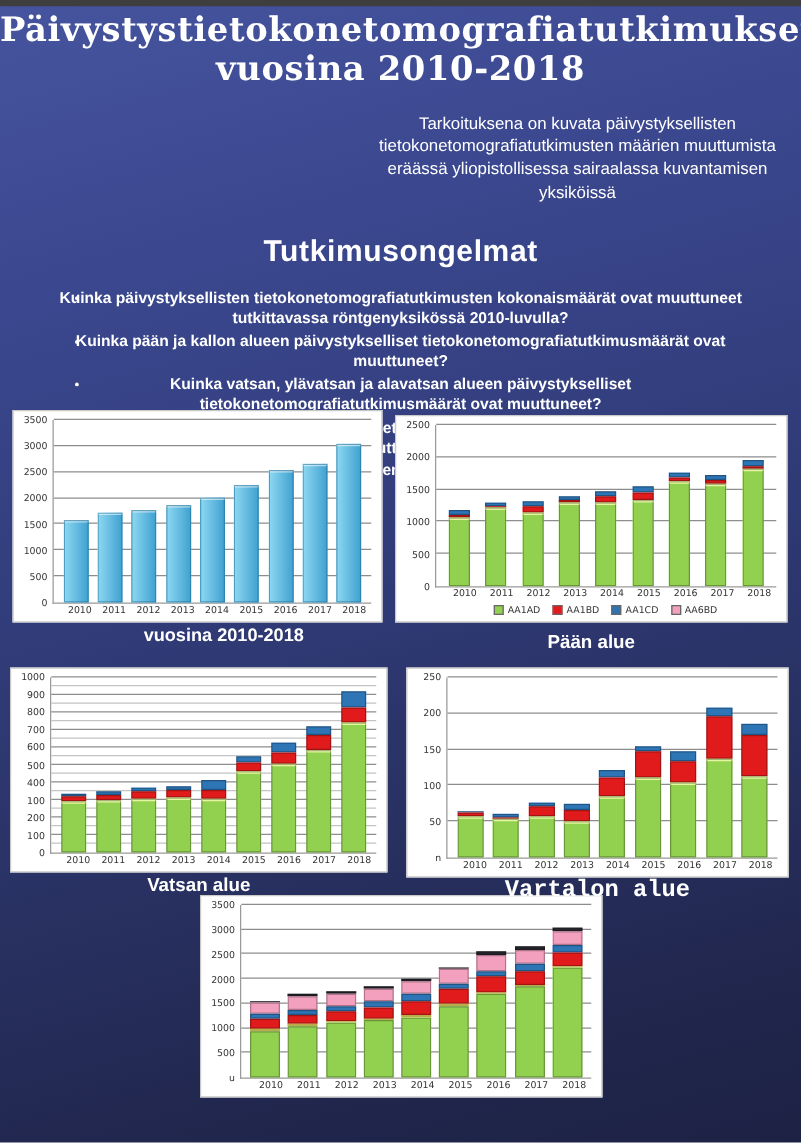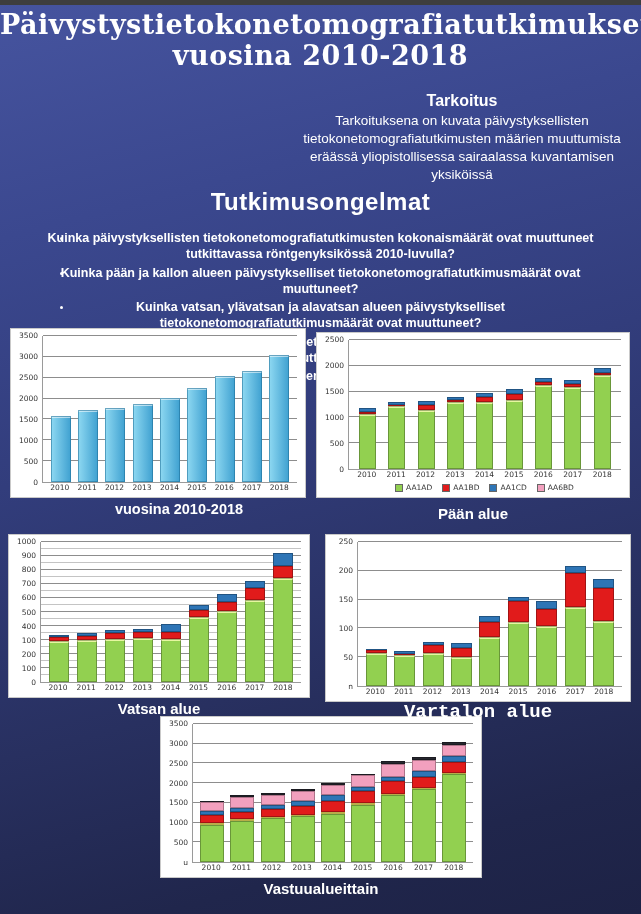--- a/index.html
+++ b/index.html
@@ -29,21 +29,21 @@
   .ylab{width:27px;position:relative;flex:none;}
   .ytick{position:absolute;right:4px;font-size:7.5px;color:#333;line-height:8px;white-space:nowrap;}
   .plot{flex:1;position:relative;border-left:1px solid #9a9a9a;border-bottom:1px solid #9a9a9a;}
   .grid{position:absolute;left:0;right:0;height:1px;background:#8d8d8d;}
   .grid.minor{background:#c4c4c4;}
   .cols{position:absolute;left:0;right:0;top:0;bottom:0;display:flex;padding:0 4px;}
   .col{flex:1;display:flex;align-items:flex-end;justify-content:center;}
   .stack{height:100%;display:flex;flex-direction:column-reverse;justify-content:flex-start;}
   .seg{flex:none;box-sizing:border-box;}
   .xrow{height:11px;display:flex;padding:0 4px;margin-left:27px;flex:none;}
-  .xlab{flex:1;text-align:center;font-size:7.5px;color:#333;}
+  .xlab{flex:1;text-align:right;font-size:7.5px;color:#333;}
   .legendrow{height:13px;display:flex;justify-content:center;align-items:center;gap:10px;margin-left:27px;flex:none;}
   .legitem{display:flex;align-items:center;gap:3px;font-size:7.5px;color:#333;}
   .legswatch{width:6px;height:6px;border:1px solid #666;flex:none;}
   
   .chart-caption{position:absolute;color:#fff;text-align:center;font-weight:bold;line-height:1.25;}
   #cap1{left:6px;top:500px;width:346px;font-size:14.5px;}
   #cap2{left:316px;top:505px;width:314px;font-size:15px;}
   #cap3{left:8px;top:700px;width:302px;font-size:15px;}
   #cap4{left:325px;top:701px;width:306px;font-size:19px;font-family:Liberation Mono, monospace;}
   #cap5{left:160px;top:880px;width:322px;font-size:15px;}
@@ -59,21 +59,20 @@
 <div id="poster">
   <div class="abs" id="top-strip"></div>
 
   <div class="abs" id="page-title">
     <div>Päivystystietokonetomografiatutkimukset</div>
     <div>vuosina 2010-2018</div>
   </div>
 
 
   <div class="abs" id="tarkoitus">
-    <div class="colhead">Tarkoitus</div>
     <div>Tarkoituksena on kuvata päivystyksellisten tietokonetomografiatutkimusten määrien muuttumista eräässä yliopistollisessa sairaalassa kuvantamisen yksiköissä</div>
   </div>
 
   <div class="abs" id="rp-heading">Tutkimusongelmat</div>
   <ul class="abs" id="bullets">
       <li>Kuinka päivystyksellisten tietokonetomografiatutkimusten kokonaismäärät ovat muuttuneet tutkittavassa röntgenyksikössä 2010-luvulla?</li>
       <li>Kuinka pään ja kallon alueen päivystykselliset tietokonetomografiatutkimusmäärät ovat muuttuneet?</li>
       <li>Kuinka vatsan, ylävatsan ja alavatsan alueen päivystykselliset tietokonetomografiatutkimusmäärät ovat muuttuneet?</li>
       <li>Kuinka vartalon alueen päivystykselliset tietokonetomografiatutkimusmäärät ovat muuttuneet?</li>
       <li>Kuinka lähettävien vastuualueiden tutkimusmäärät ovat muuttuneet?</li>
@@ -609,14 +608,13 @@
         <div class="xlab">2018</div>
       </div>
     </div>
 
   <div class="chart-caption" id="cap1">
     <div>vuosina 2010-2018</div>
   </div>
   <div class="chart-caption" id="cap3">Vatsan alue</div>
   <div class="chart-caption" id="cap2">Pään alue</div>
   <div class="chart-caption" id="cap4">Vartalon alue</div>
-  <div class="chart-caption" id="cap5">Vastuualueittain</div>
 </div>
 
 </body></html>

